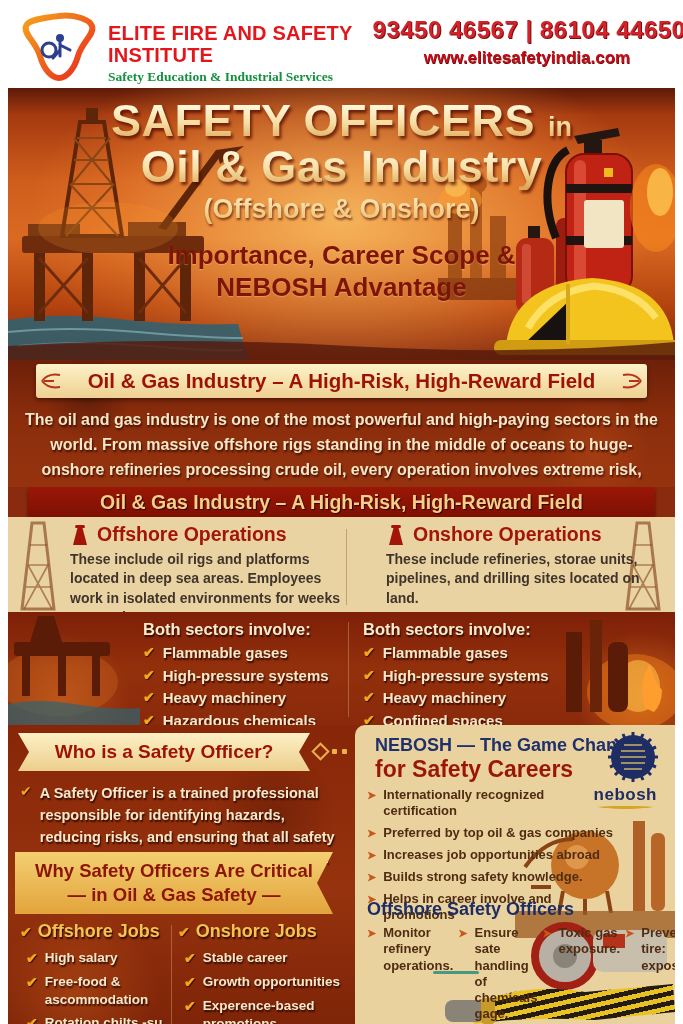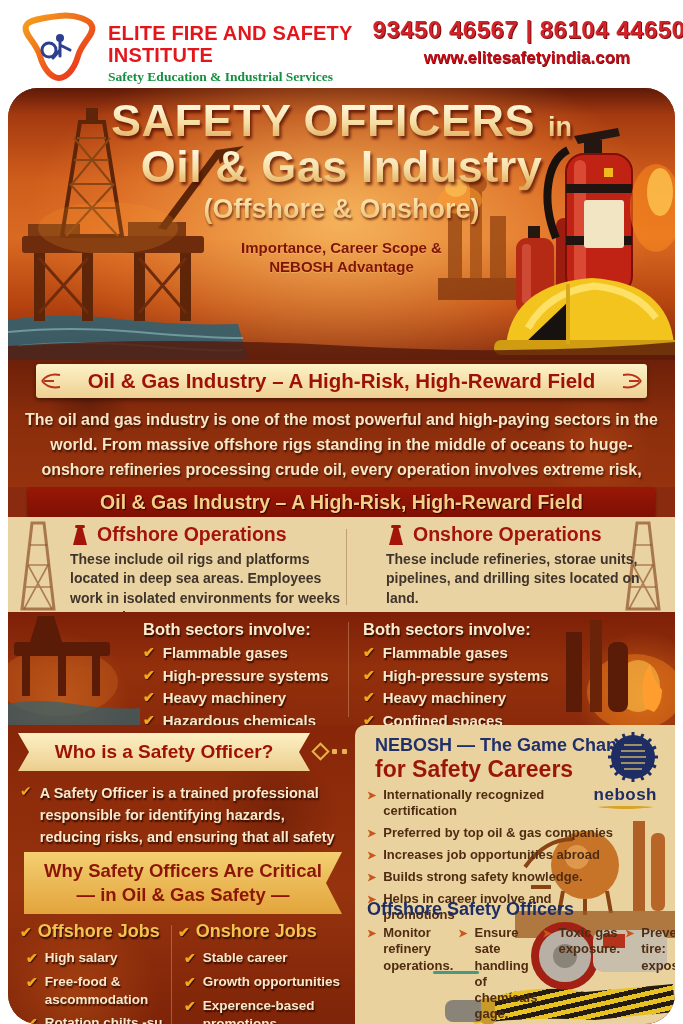--- a/index.html
+++ b/index.html
@@ -11,39 +11,39 @@
   .logo{position:absolute;left:16px;top:12px;width:86px;height:70px;}
   .brandblock{position:absolute;left:108px;top:22px;width:268px;}
   .brand{font-size:20px;font-weight:bold;color:#e3161b;letter-spacing:.2px;line-height:1.1;}
   .tagline{font-family:"Liberation Serif",serif;font-size:13.5px;font-weight:bold;color:#14913f;margin-top:3px;}
   .contact{position:absolute;right:6px;top:16px;width:300px;text-align:center;}
   .phones-row{display:flex;align-items:center;justify-content:center;gap:4px;}
   .phones{font-size:24px;font-weight:bold;color:#d2232a;letter-spacing:.5px;text-shadow:1px 1px 0 #7a0d0d;white-space:nowrap;}
   .site{font-size:17px;font-weight:bold;color:#c00d18;margin-top:4px;text-shadow:0.5px 0.5px 0 #6d0a0a;}
 
   
-  .poster{position:absolute;left:8px;top:88px;width:667px;height:936px;overflow:hidden;background:#8a2a0e;border-radius:30px;}
+  .poster{position:absolute;left:8px;top:88px;width:667px;height:936px;overflow:hidden;background:#8a2a0e;}
 
   
   .hero{position:absolute;left:0;top:0;width:667px;height:272px;
     background:
       radial-gradient(ellipse 420px 240px at 50% 48%, rgba(255,205,110,.75), rgba(255,150,60,.25) 55%, rgba(0,0,0,0) 75%),
       linear-gradient(180deg,#5e1a08 0%,#a53a10 10%,#cf5d1c 34%,#d96a22 55%,#b4430f 80%,#7c2810 100%);}
   .heroart{position:absolute;left:0;top:0;width:667px;height:272px;}
   .herotitle{position:absolute;left:0;top:10px;width:667px;text-align:center;z-index:3;}
   .t1,.t2{font-size:45px;font-weight:bold;letter-spacing:.5px;line-height:1.02;
     background:linear-gradient(180deg,#fff7dc 15%,#f6dda2 55%,#dda757 95%);
     -webkit-background-clip:text;background-clip:text;color:transparent;
     filter:drop-shadow(2px 3px 1.5px rgba(80,10,0,.75));}
   .t1 .small-in{font-size:27px;letter-spacing:0;}
   .t3{font-size:27px;font-weight:bold;margin-top:4px;
     background:linear-gradient(180deg,#ffeec0,#e9b868);
     -webkit-background-clip:text;background-clip:text;color:transparent;
     filter:drop-shadow(1.5px 2px 1px rgba(80,10,0,.7));}
-  .hsub{font-size:15px;font-weight:bold;color:#7e1406;line-height:1.25;margin-top:14px;text-shadow:0 1px 1px rgba(255,220,160,.35);}
+  .hsub{font-size:26px;font-weight:bold;color:#7e1406;line-height:1.25;margin-top:14px;text-shadow:0 1px 1px rgba(255,220,160,.35);}
 
   
   .sectA{position:absolute;left:0;top:272px;width:667px;height:127px;
     background:
       radial-gradient(circle 60px at 12% 30%, rgba(40,10,5,.35), rgba(0,0,0,0) 70%),
       radial-gradient(circle 80px at 88% 70%, rgba(255,120,40,.18), rgba(0,0,0,0) 70%),
       linear-gradient(180deg,#6d2009 0%,#8a2d0c 45%,#96330e 100%);}
   .bannerA{position:absolute;left:28px;top:4px;width:611px;height:34px;border-radius:3px;
     background:linear-gradient(180deg,#fdf2c8,#eed092);
     box-shadow:0 2px 4px rgba(30,5,0,.55);
@@ -105,21 +105,21 @@
     background:linear-gradient(180deg,#fdf0c4,#ecce8e);
     clip-path:polygon(0 0,100% 0,calc(100% - 11px) 50%,100% 100%,0 100%,11px 50%);
     display:flex;align-items:center;justify-content:center;
     filter:drop-shadow(0 2px 2px rgba(25,4,0,.6));}
   .ribbon span{font-size:19px;font-weight:bold;color:#9e1206;}
   .ribbon-deco{position:absolute;left:306px;top:20px;display:flex;align-items:center;gap:5px;}
   .diamond{width:9px;height:9px;border:2px solid #e8b24a;transform:rotate(45deg);}
   .dot{width:5px;height:5px;background:#e8b24a;border-radius:1px;}
   .whopara{position:absolute;left:12px;top:58px;width:326px;display:flex;gap:8px;}
   .whopara .txt{font-size:14.5px;font-weight:bold;line-height:1.5;color:#f8e8c8;text-shadow:1px 1.5px 1.5px rgba(40,5,0,.9);}
-  .goldbanner{position:absolute;left:16px;top:127px;width:318px;height:62px;
+  .goldbanner{position:absolute;left:7px;top:127px;width:318px;height:62px;
     background:linear-gradient(180deg,#f4cf72,#e2a43c);
     clip-path:polygon(0 0,100% 0,calc(100% - 16px) 50%,100% 100%,0 100%);
     display:flex;flex-direction:column;align-items:center;justify-content:center;
     filter:drop-shadow(0 2px 2px rgba(25,4,0,.55));}
   .goldbanner .gl{font-size:18.5px;font-weight:bold;color:#8c1508;line-height:1.3;}
   .jobs{position:absolute;left:8px;top:196px;width:330px;}
   .jobcol{position:absolute;top:0;}
   .jobcol.off{left:4px;width:150px;} .jobcol.on{left:162px;width:168px;}
   .jobhead{display:flex;gap:6px;align-items:baseline;font-size:18px;font-weight:bold;color:#f2c34e;text-shadow:1px 1.5px 1.5px rgba(40,5,0,.9);}
   .jobitems{margin-top:7px;margin-left:6px;display:flex;flex-direction:column;gap:6px;}

